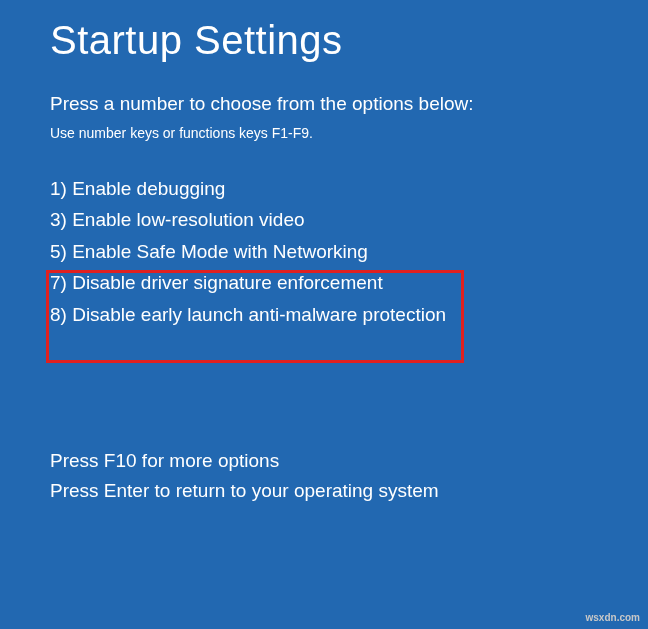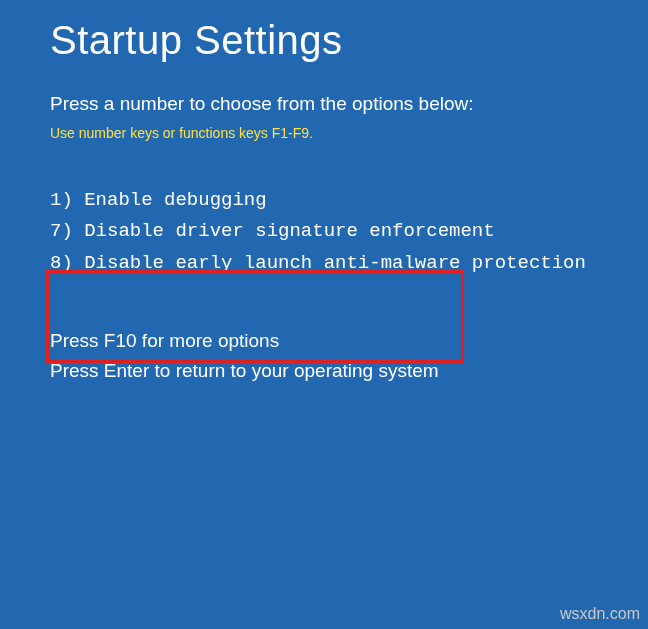--- a/index.html
+++ b/index.html
@@ -24,26 +24,25 @@
       letter-spacing: 0.5px;
     }
     .subtitle {
       font-size: 19px;
       font-weight: 300;
       margin-bottom: 10px;
     }
     .hint {
       font-size: 14px;
       font-weight: 300;
-      color: #fde047;
-      margin-bottom: 44px;
+      color: #ffffff;
+      margin-bottom: 32px;
     }
     .options {
-      margin-bottom: 47px;
-      font-family: Liberation Mono, monospace;
+      margin-bottom: 116px;
     }
     .option {
       font-size: 19px;
       font-weight: 300;
       line-height: 1.55;
       padding: 1px 0;
     }
     .highlight-box {
       position: absolute;
       border: 3px solid #e02020;
@@ -55,36 +54,38 @@
     }
     .footer {
       font-size: 19px;
       font-weight: 300;
       line-height: 1.55;
     }
     .watermark {
       position: absolute;
       right: 8px;
       bottom: 6px;
-      font-size: 16px;
+      font-size: 10px;
       color: #c8c8c8;
-      font-weight: 400;
+      font-weight: 700;
     }
   </style>
 </head>
 <body>
 
 <h1 class="title">Startup Settings</h1>
 
 <div class="subtitle">Press a number to choose from the options below:</div>
 
 <div class="hint">Use number keys or functions keys F1-F9.</div>
 
 <div class="options">
   <div class="option">1) Enable debugging</div>
+  <div class="option">3) Enable low-resolution video</div>
+  <div class="option">5) Enable Safe Mode with Networking</div>
   <div class="option">7) Disable driver signature enforcement</div>
   <div class="option">8) Disable early launch anti-malware protection</div>
 </div>
 
 <div class="highlight-box"></div>
 
 <div class="footer">
   <div>Press F10 for more options</div>
   <div>Press Enter to return to your operating system</div>
 </div>

